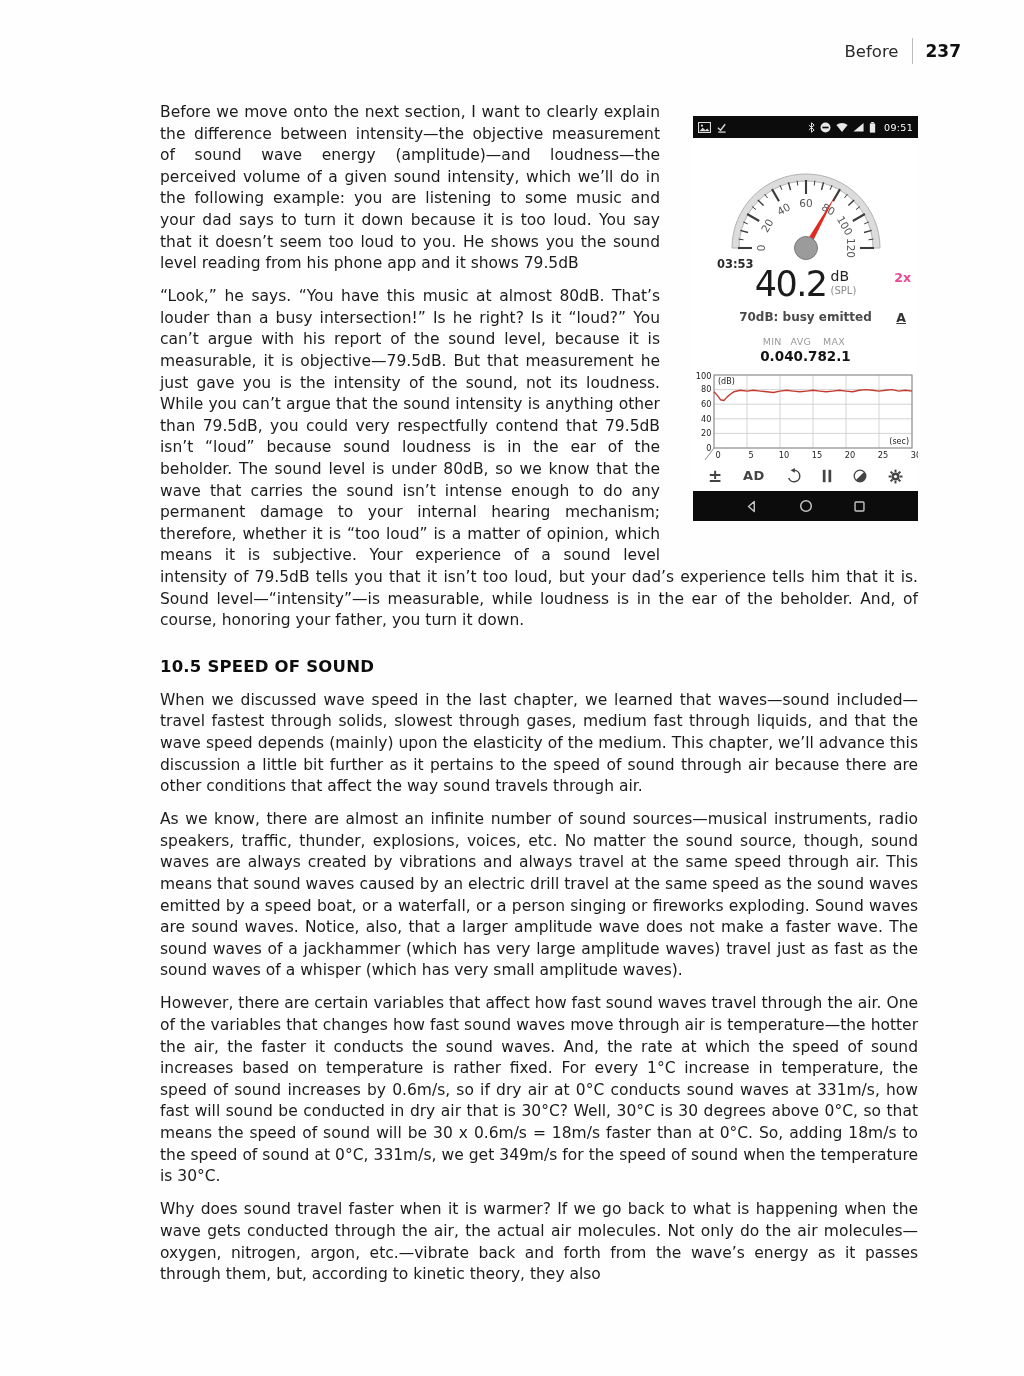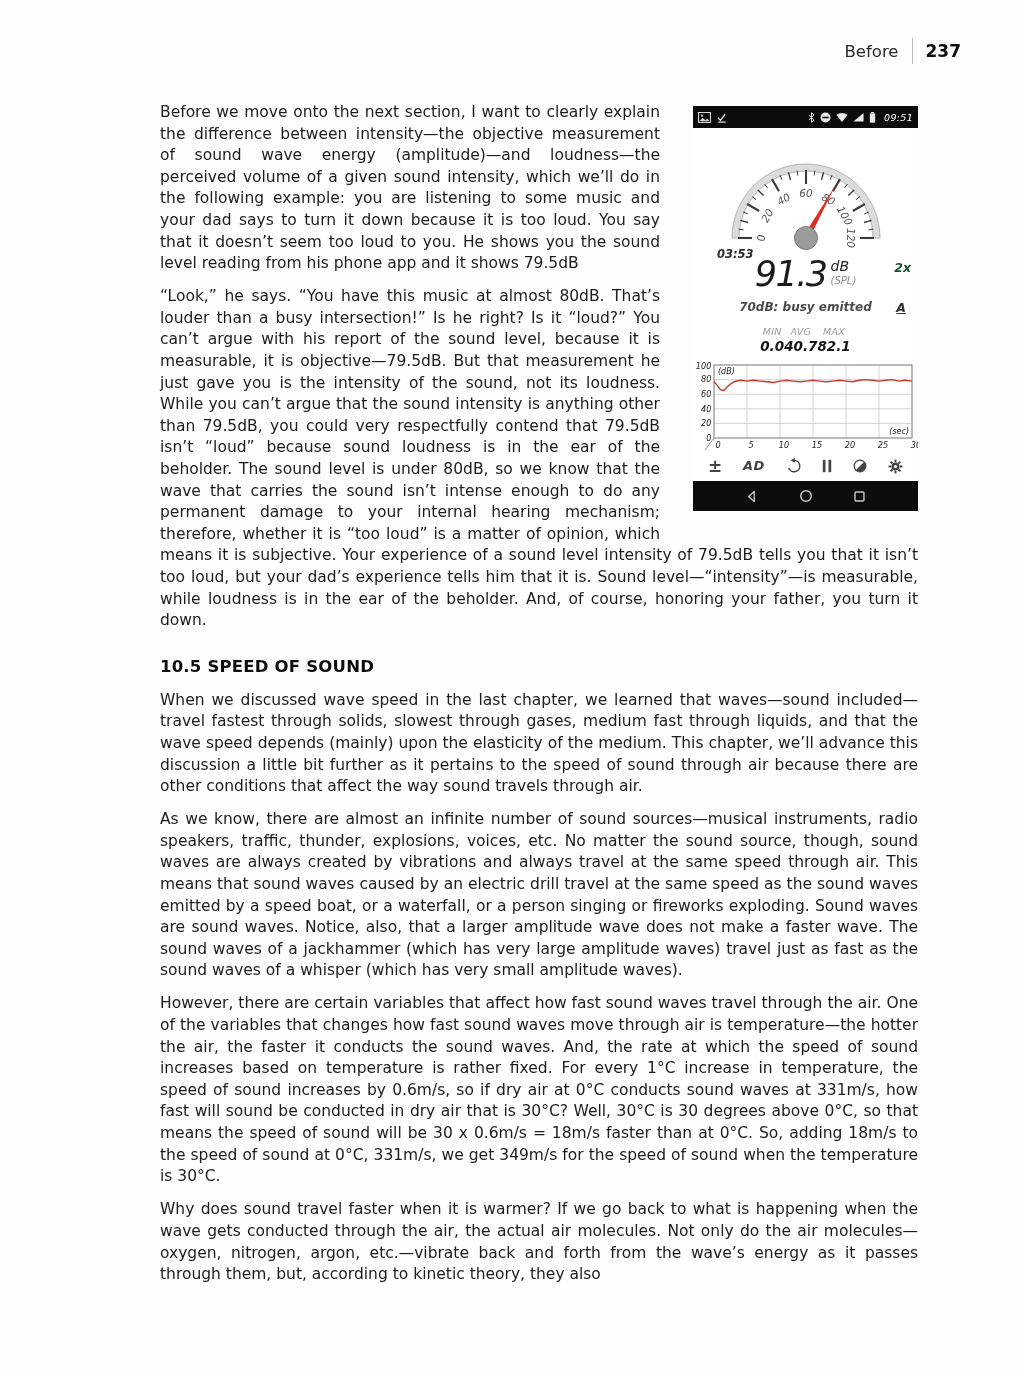--- a/index.html
+++ b/index.html
@@ -11,33 +11,33 @@
   .header .sec-name{font-size:16.5px;color:#2a2a2a;}
   .header .sep{width:1px;height:26px;background:#bdbdbd;}
   .header .page-num{font-size:17px;font-weight:bold;color:#0f0f0f;}
 
   
   .content{position:absolute;left:160px;top:102px;width:758px;}
   p.body{margin:0 0 11.5px 0;font-size:15.5px;line-height:21.6px;text-align:justify;color:#1c1c1c;}
   h2.section{margin:25px 0 14px 0;font-size:16.5px;font-weight:bold;color:#0d0d0d;letter-spacing:.2px;}
 
   
-  .phone{float:right;width:225px;margin:4px 0 26px 33px;background:#ffffff;font-style:italic;}
+  .phone{float:right;width:225px;margin:14px 0 26px 33px;background:#ffffff;}
   .sbar{height:22px;background:#0c0c0c;display:flex;align-items:center;padding:0 5px;gap:5px;}
   .sbar .grow{flex:1;}
   .sbar .time{color:#fff;font-size:9.5px;margin-left:3px;letter-spacing:.3px;}
   .icon{display:inline-flex;align-items:center;justify-content:center;line-height:0;}
 
   .gauge-svg{display:block;}
   .reading{position:relative;display:flex;justify-content:center;align-items:flex-start;margin-top:-9px;height:42px;}
   .read-val{font-size:35px;line-height:38px;color:#1b1b1b;letter-spacing:-1.5px;}
   .read-unit{display:flex;flex-direction:column;align-items:flex-start;margin-left:4px;padding-top:4px;}
   .read-unit .u{font-size:14px;color:#232323;line-height:14px;}
   .read-unit .us{font-size:10px;color:#8a8a8a;margin-top:2px;}
-  .zoom2x{position:absolute;right:7px;top:5px;font-size:12.5px;font-weight:bold;color:#14532d;cursor:pointer;}
+  .zoom2x{position:absolute;right:7px;top:5px;font-size:12.5px;font-weight:bold;color:#ec4899;cursor:pointer;}
   .refline{position:relative;text-align:center;font-size:12px;font-weight:bold;color:#4a4a4a;margin-top:3px;height:17px;}
   .weightA{position:absolute;right:12px;top:0;font-size:12.5px;font-weight:bold;color:#333;
            text-decoration:underline;cursor:pointer;}
   .stats{display:flex;justify-content:center;margin:9px 0 5px 0;text-align:center;}
   .stat .lbl{font-size:9.5px;color:#9a9a9a;letter-spacing:.3px;}
   .stat .val{font-size:13.5px;font-weight:bold;color:#141414;margin-top:1px;}
   .chart-svg{display:block;margin-top:1px;}
   .tools{display:flex;align-items:center;justify-content:space-between;padding:5px 15px 7px 15px;}
   .tool{color:#444;cursor:pointer;display:inline-flex;align-items:center;line-height:0;}
   .tool.pm{font-size:17px;font-weight:bold;line-height:16px;}
@@ -138,21 +138,21 @@
           <line x1="178.7" y1="92.4" x2="171.0" y2="94.5" stroke="#3c3c3c" stroke-width="1.4"></line>
           <line x1="180.4" y1="101.1" x2="175.5" y2="101.8" stroke="#3c3c3c" stroke-width="1"></line>
           <line x1="181.0" y1="110.0" x2="167.0" y2="110.0" stroke="#3c3c3c" stroke-width="2.1"></line>
           <text x="157.0" y="110.0" font-size="10.5" fill="#565656" text-anchor="middle" dominant-baseline="middle" transform="rotate(90.0 157.0 110.0)">120</text>
           <polygon points="110.2,108.4 115.8,111.6 142.8,56.8" fill="#e02b20"></polygon>
           <circle cx="113" cy="110" r="11.5" fill="#9b9b9b" stroke="#7d7d7d"></circle>
           <text x="24" y="130" font-size="11.5" font-weight="bold" fill="#2a2a2a">03:53</text>
         </svg>
 
       <div class="reading">
-        <span class="read-val">91.3</span>
+        <span class="read-val">40.2</span>
         <span class="read-unit">
           <span class="u">dB</span>
           <span class="us">(SPL)</span>
         </span>
         <span class="zoom2x">2x</span>
       </div>
 
       <div class="refline">
         <span>70dB: busy emitted</span>
         <span class="weightA">A</span>

